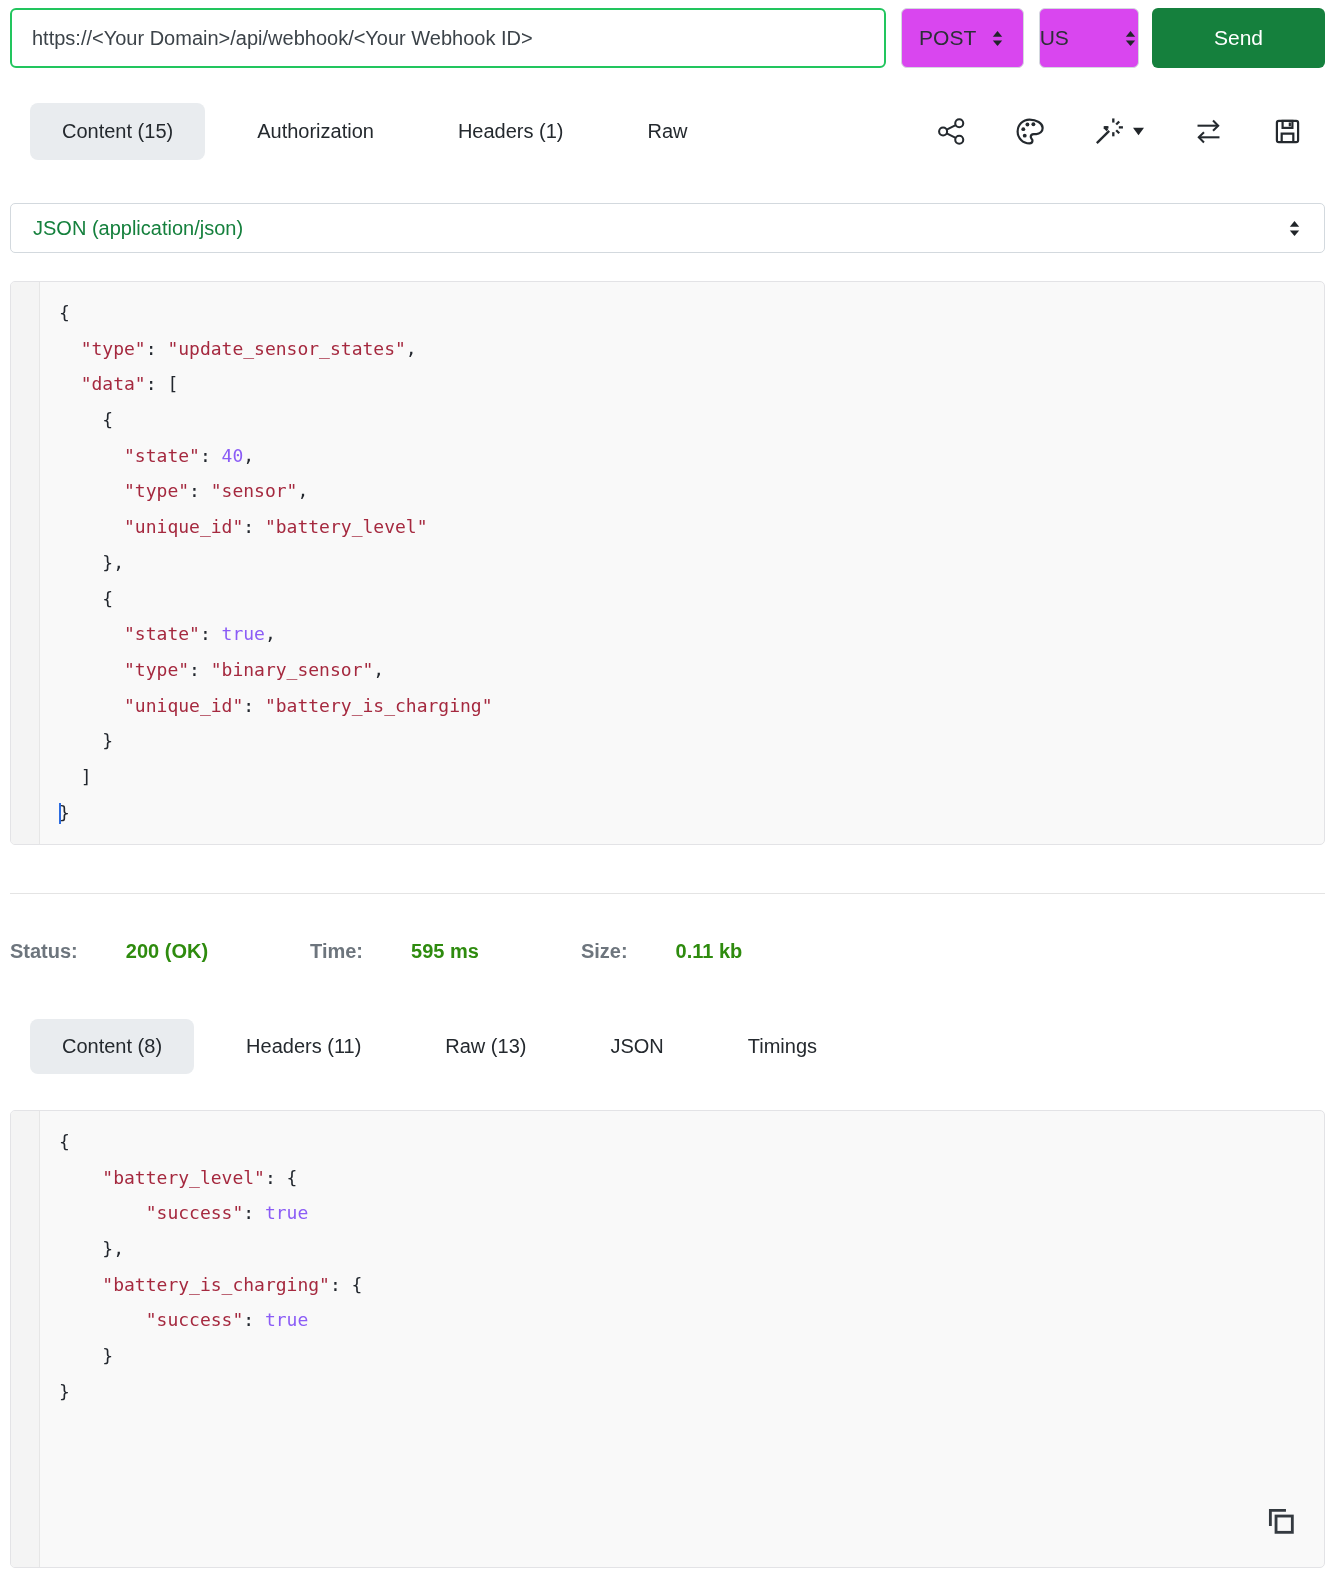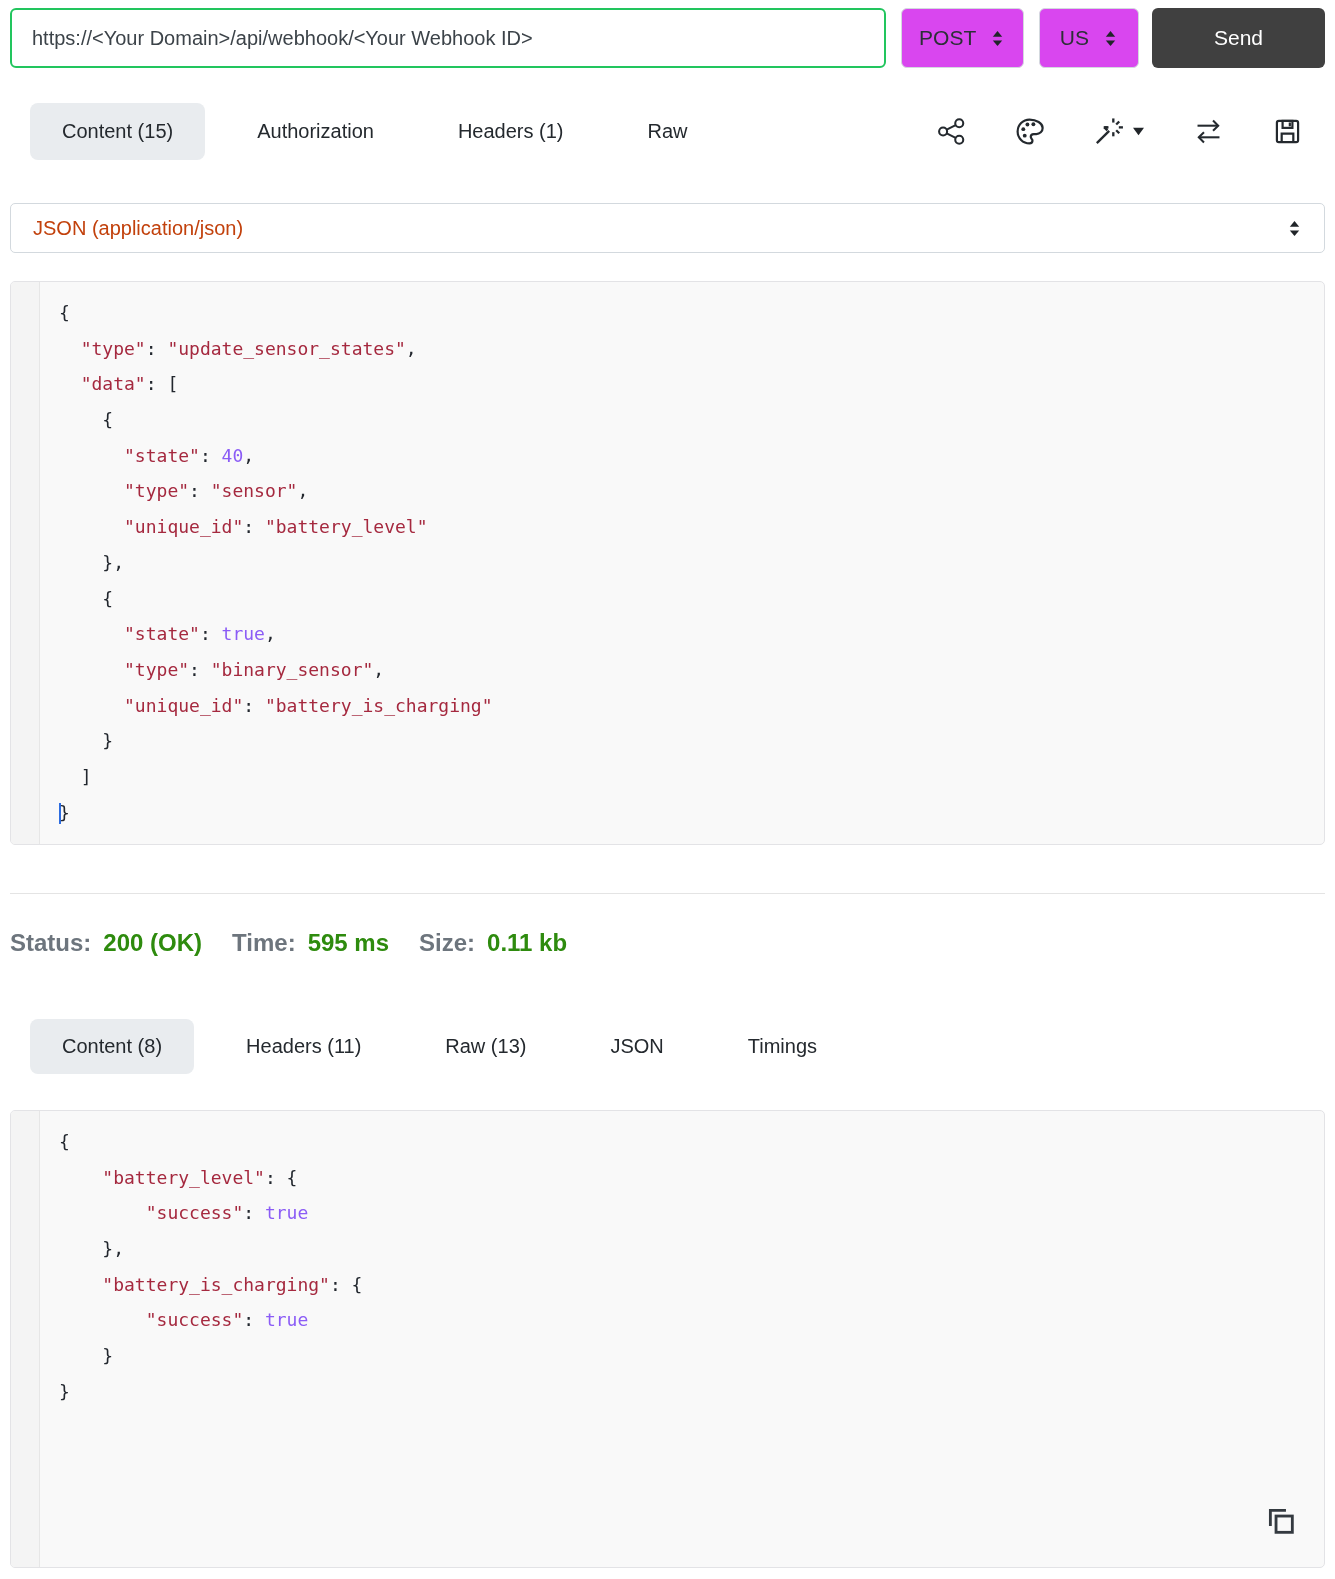--- a/index.html
+++ b/index.html
@@ -13,44 +13,44 @@
     width:890px; height:60px; border:2px solid #22c55e; border-radius:6px;
     padding:0 20px; font-size:20px; color:#3c4349; outline:none;
     font-family:"Liberation Sans", sans-serif; background:#fff;
   }
   .selbox {
     height:60px; border:1px solid #d3d9de; border-radius:6px; background:#d946ef;
     display:flex; align-items:center; justify-content:center; gap:14px;
     font-size:21px; color:#2b3035; cursor:pointer;
   }
   .method-box { width:125px; margin-left:15px; }
-  .region-box { width:102px; margin-left:15px; }
+  .region-box { width:102px; margin-left:15px;justify-content:space-between; }
   .send-btn {
-    width:176px; height:60px; margin-left:13px; background:#404040; color:#fff;
+    width:176px; height:60px; margin-left:13px; background:#15803d; color:#fff;
     border:none; border-radius:6px; font-size:21px; font-family:"Liberation Sans", sans-serif;
     cursor:pointer;
   }
 
   
   .tabsrow { margin-top:35px; height:57px; display:flex; align-items:center; }
   .tabsrow2 { margin-top:56px; height:55px; display:flex; align-items:center; }
   .tab {
     height:100%; display:flex; align-items:center; padding:0 32px;
     font-size:20px; color:#24292e; border-radius:8px; cursor:pointer; white-space:nowrap;margin-left:20px;
   }
   .tab.active { background:#e9ecef; }
 
   .toolbar { margin-left:auto; display:flex; align-items:center; gap:47px; padding-right:22px; }
   .icon-btn { background:none; border:none; cursor:pointer; display:flex; align-items:center; gap:7px; padding:0; }
   .icon-btn svg { display:block; }
 
   
   .ctype {
     margin-top:43px; height:50px; border:1px solid #d3d9de; border-radius:5px;
-    display:flex; align-items:center; padding:0 22px; font-size:20px; color:#c2410c;
+    display:flex; align-items:center; padding:0 22px; font-size:20px; color:#15803d;
     cursor:pointer; background:#fff;
   }
   .ctype .caret { margin-left:auto; }
 
   
   .codeblock {
     margin-top:28px; border:1px solid #e3e3e6; border-radius:5px; background:#f9f9f9;
     position:relative; overflow:hidden;
   }
   .codeblock .gutter {
@@ -68,21 +68,21 @@
   .tk-c { display:inline-block; width:2px; height:21px; background:#2d6ce0; vertical-align:middle; margin-right:-2px; }
   .req-block { height:564px; }
   .resp-block { margin-top:36px; height:458px; }
 
   .copy-btn {
     position:absolute; right:26px; bottom:26px; background:none; border:none; cursor:pointer; padding:0;
   }
 
   
   .divider { margin-top:48px; border-top:1px solid #e4e4e4; height:0; }
-  .statusrow { margin-top:29px; height:40px; display:flex; align-items:center; font-size:24px; font-weight:bold; }
+  .statusrow { margin-top:29px; height:40px; display:flex; align-items:flex-end; font-size:20px; font-weight:bold;gap:36px; }
   .stat-label { color:#6d757d; }
   .stat-value { color:#2e8b0e; margin-left:12px; }
   .stat-gap { width:30px; }
 </style>
 </head>
 <body>
 
 <div class="page">
 
   <div class="topbar">

